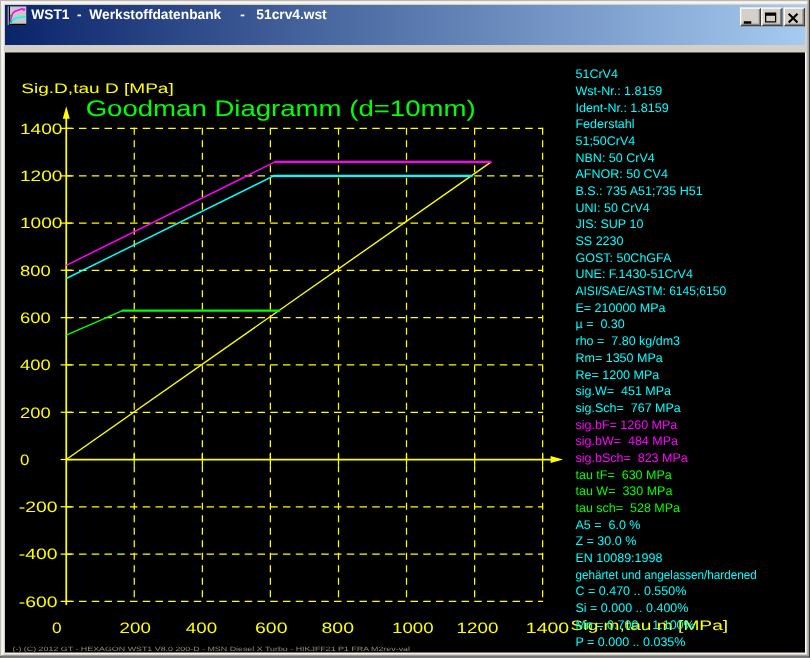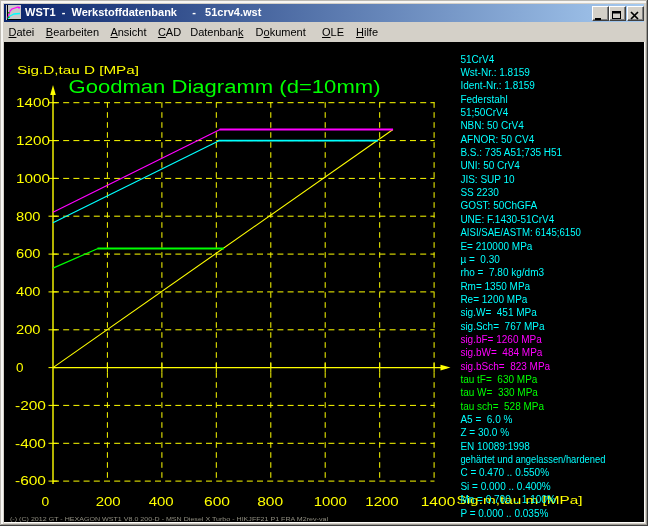--- a/index.html
+++ b/index.html
@@ -43,30 +43,20 @@
           <rect x="2" y="8" width="6" height="2" fill="#000"></rect>
         </svg></div>
     <div class="btn" style="left:604.5px">
       <svg width="13" height="11" viewBox="0 0 13 11">
           <path d="M2,1 h9 v8 h-9 Z M3,3.5 h7 v4.5 h-7 Z" fill="#000" fill-rule="evenodd"></path>
         </svg></div>
     <div class="btn" style="left:622.5px">
       <svg width="13" height="11" viewBox="0 0 13 11">
           <path d="M3,2 L10,9 M10,2 L3,9" stroke="#000" stroke-width="1.7"></path>
         </svg></div>
-  </div>
-  <div id="menubar">
-    <span class="mi" style="left:4.5px"><u>D</u>atei</span>
-    <span class="mi" style="left:41.8px"><u>B</u>earbeiten</span>
-    <span class="mi" style="left:106.4px"><u>A</u>nsicht</span>
-    <span class="mi" style="left:153.9px"><u>C</u>AD</span>
-    <span class="mi" style="left:186.2px">Datenban<u>k</u></span>
-    <span class="mi" style="left:251.6px">D<u>o</u>kument</span>
-    <span class="mi" style="left:318px"><u>O</u>LE</span>
-    <span class="mi" style="left:352px"><u>H</u>ilfe</span>
   </div>
   <div id="client">
 <svg width="640" height="480" viewBox="0 0 640 480" style="position:absolute;left:0;top:0;font-family:'Liberation Sans',sans-serif">
 <line x1="49" y1="60.7" x2="430.5" y2="60.7" stroke="#ffff00" stroke-width="1" stroke-dasharray="6 4.2"></line>
 <line x1="49" y1="98.6" x2="430.5" y2="98.6" stroke="#ffff00" stroke-width="1" stroke-dasharray="6 4.2"></line>
 <line x1="49" y1="136.4" x2="430.5" y2="136.4" stroke="#ffff00" stroke-width="1" stroke-dasharray="6 4.2"></line>
 <line x1="49" y1="174.2" x2="430.5" y2="174.2" stroke="#ffff00" stroke-width="1" stroke-dasharray="6 4.2"></line>
 <line x1="49" y1="212.1" x2="430.5" y2="212.1" stroke="#ffff00" stroke-width="1" stroke-dasharray="6 4.2"></line>
 <line x1="49" y1="249.9" x2="430.5" y2="249.9" stroke="#ffff00" stroke-width="1" stroke-dasharray="6 4.2"></line>
 <line x1="49" y1="287.8" x2="430.5" y2="287.8" stroke="#ffff00" stroke-width="1" stroke-dasharray="6 4.2"></line>

